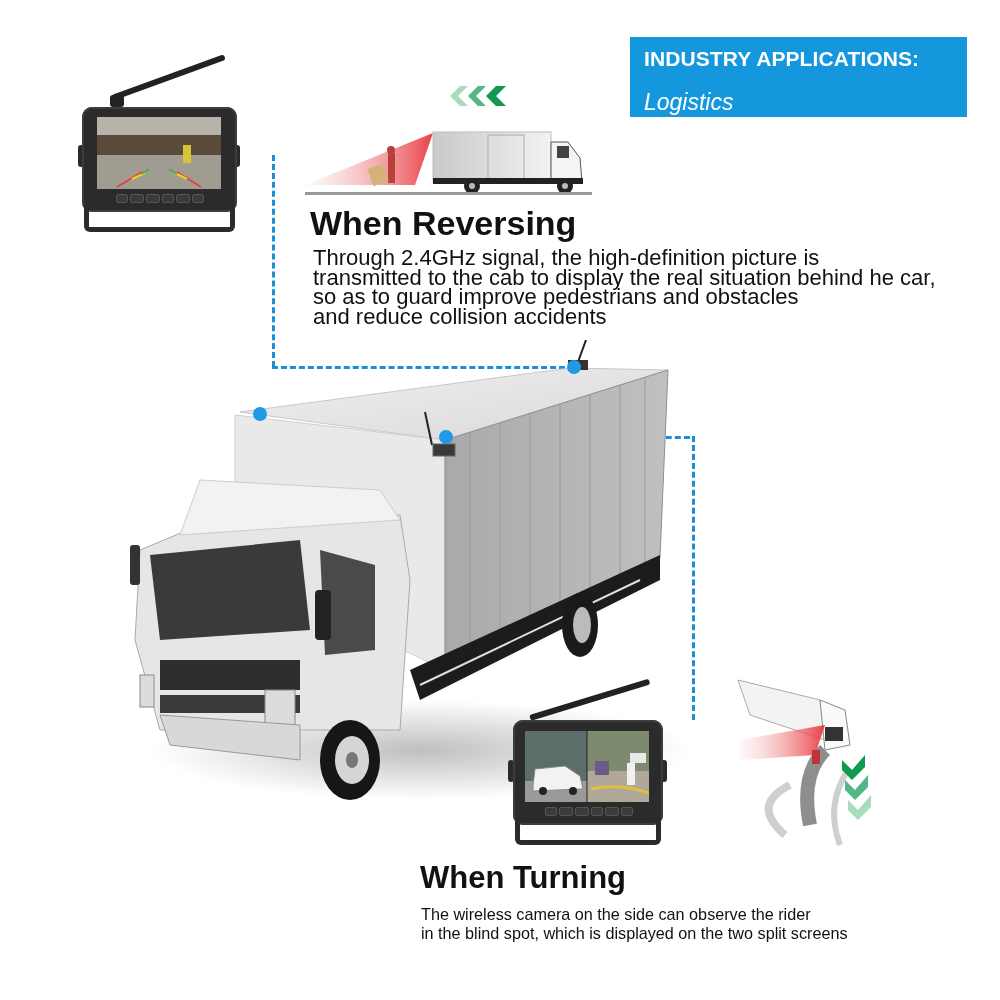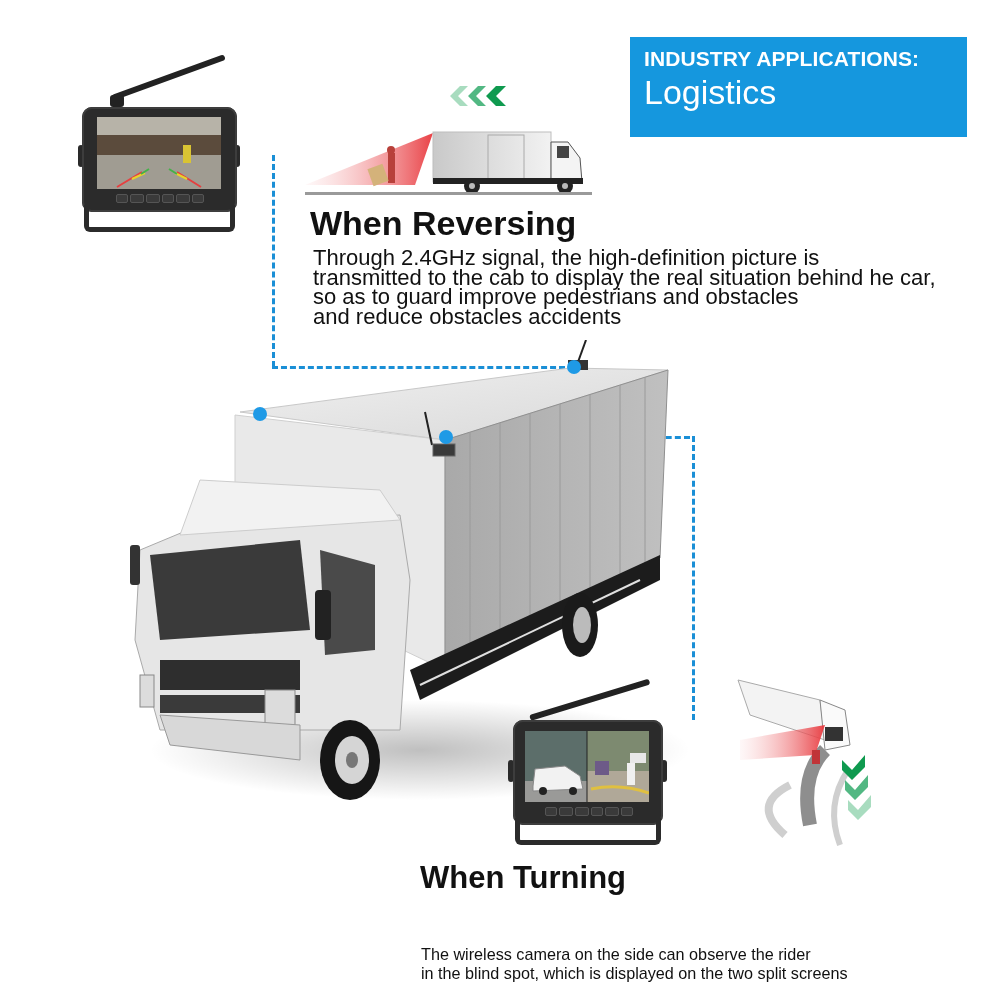--- a/index.html
+++ b/index.html
@@ -1,28 +1,28 @@
 <!DOCTYPE html>
 <html><head>
 <meta charset="utf-8">
 <style>
   html, body { margin: 0; padding: 0; background: #ffffff; }
   body { width: 1000px; height: 1000px; position: relative; overflow: hidden; font-family: "Liberation Sans", sans-serif; color: #111; }
   .abs { position: absolute; }
 
   
-  .badge { left: 630px; top: 37px; width: 337px; height: 100px; background: #1597de; color: #fff; }
+  .badge { left: 630px; top: 37px; width: 337px; height: 80px; background: #1597de; color: #fff; }
   .badge .l1 { position: absolute; left: 14px; top: 10px; font-size: 21px; font-weight: bold; letter-spacing: 0.1px; white-space: nowrap; }
-  .badge .l2 { position: absolute; left: 14px; top: 36px; font-size: 34px; font-weight: normal; white-space: nowrap; }
+  .badge .l2 { position: absolute; left: 14px; top: 52px; font-size: 23px; font-weight: normal; white-space: nowrap; font-style: italic; }
 
   
   .h-rev { left: 310px; top: 204px; font-size: 34px; font-weight: bold; white-space: nowrap; }
   .p-rev { left: 313px; top: 248px; font-size: 22px; line-height: 19.5px; white-space: nowrap; }
   .h-turn { left: 420px; top: 860px; font-size: 31px; font-weight: bold; white-space: nowrap; }
-  .p-turn { left: 421px; top: 905px; font-size: 16.2px; line-height: 18.5px; white-space: nowrap; margin-top: 40px; }
+  .p-turn { left: 421px; top: 905px; font-size: 16.2px; line-height: 18.5px; white-space: nowrap; }
   .p-line { display: block; }
 
   
   .dash-h { height: 0; border-top: 3px dashed #1a8fd6; }
   .dash-v { width: 0; border-left: 3px dashed #1a8fd6; }
   .dot { width: 14px; height: 14px; border-radius: 50%; background: #1f9ae6; }
 
   
   .monitor { position: absolute; }
   .mon-frame { position: absolute; background: #2b2b2b; border-radius: 10px; box-shadow: inset 0 0 0 2px #3d3d3d; }
@@ -222,20 +222,20 @@
     <polygon points="115,125 125,135 138,120 138,132 125,145 115,135" fill="#52b883"></polygon>
     <polygon points="118,145 128,155 141,140 141,152 128,165 118,155" fill="#a8dcbf"></polygon>
   </g>
 </svg>
 
 <div class="abs h-rev">When Reversing</div>
 <div class="abs p-rev">
   <span class="p-line">Through 2.4GHz signal, the high-definition picture is</span>
   <span class="p-line">transmitted to the cab to display the real situation behind he car,</span>
   <span class="p-line">so as to guard improve pedestrians and obstacles</span>
-  <span class="p-line">and reduce obstacles accidents</span>
+  <span class="p-line">and reduce collision accidents</span>
 </div>
 
 <div class="abs h-turn">When Turning</div>
 <div class="abs p-turn">
   <span class="p-line">The wireless camera on the side can observe the rider</span>
   <span class="p-line">in the blind spot, which is displayed on the two split screens</span>
 </div>
 
 </body></html>

